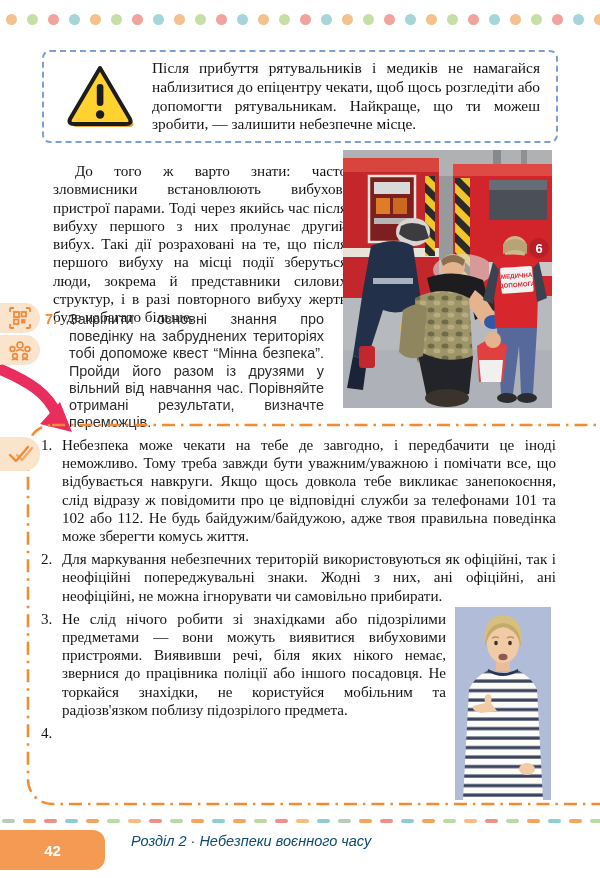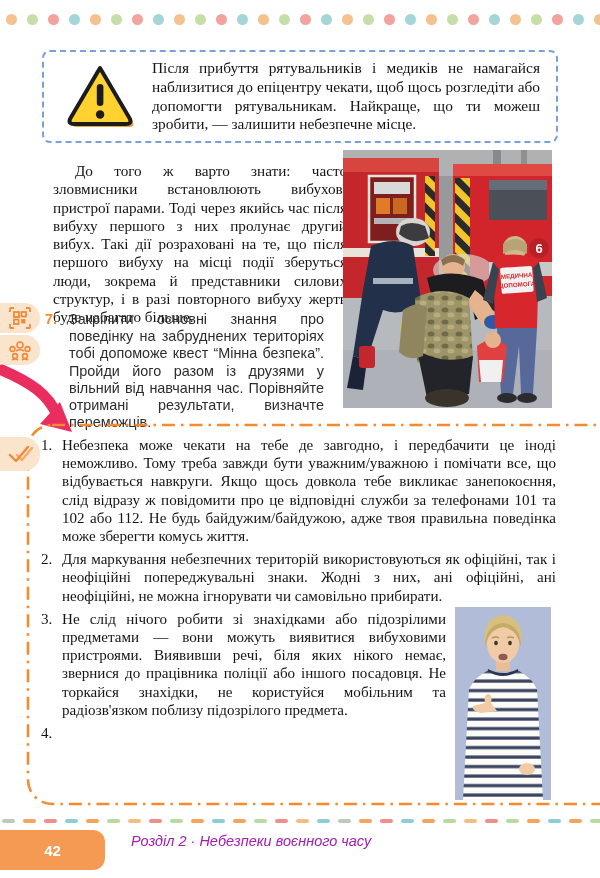--- a/index.html
+++ b/index.html
@@ -51,21 +51,21 @@
   .rule.narrow .rule-text{margin-right:110px;}
   .teen-photo{position:absolute;left:429px;top:184px;width:96px;height:193px;}
 
   
   .footer-dashes{position:absolute;left:2px;top:819px;right:0;height:4px;display:flex;gap:8px;}
   .fdash{width:13px;height:3.5px;border-radius:2px;flex:0 0 auto;}
   .page-badge{position:absolute;left:0;top:830px;width:105px;height:40px;background:#f49a52;
     border-radius:0 12px 12px 0;color:#fff;font-family:"Liberation Sans",sans-serif;
     font-weight:bold;font-size:15px;display:flex;align-items:center;justify-content:center;}
   .footer-title{position:absolute;left:131px;top:833px;font-family:"Liberation Sans",sans-serif;
-    font-style:italic;font-size:14.5px;color:#a21caf;}
+    font-style:italic;font-size:14.5px;color:#0c4a6e;}
 </style>
 </head>
 <body>
 
 <div class="page">
 
   <div class="dots" id="dotsRow">
       <div class="dot" style="background: rgb(245, 193, 140);"></div>
       <div class="dot" style="background: rgb(198, 223, 169);"></div>
       <div class="dot" style="background: rgb(242, 163, 157);"></div>

